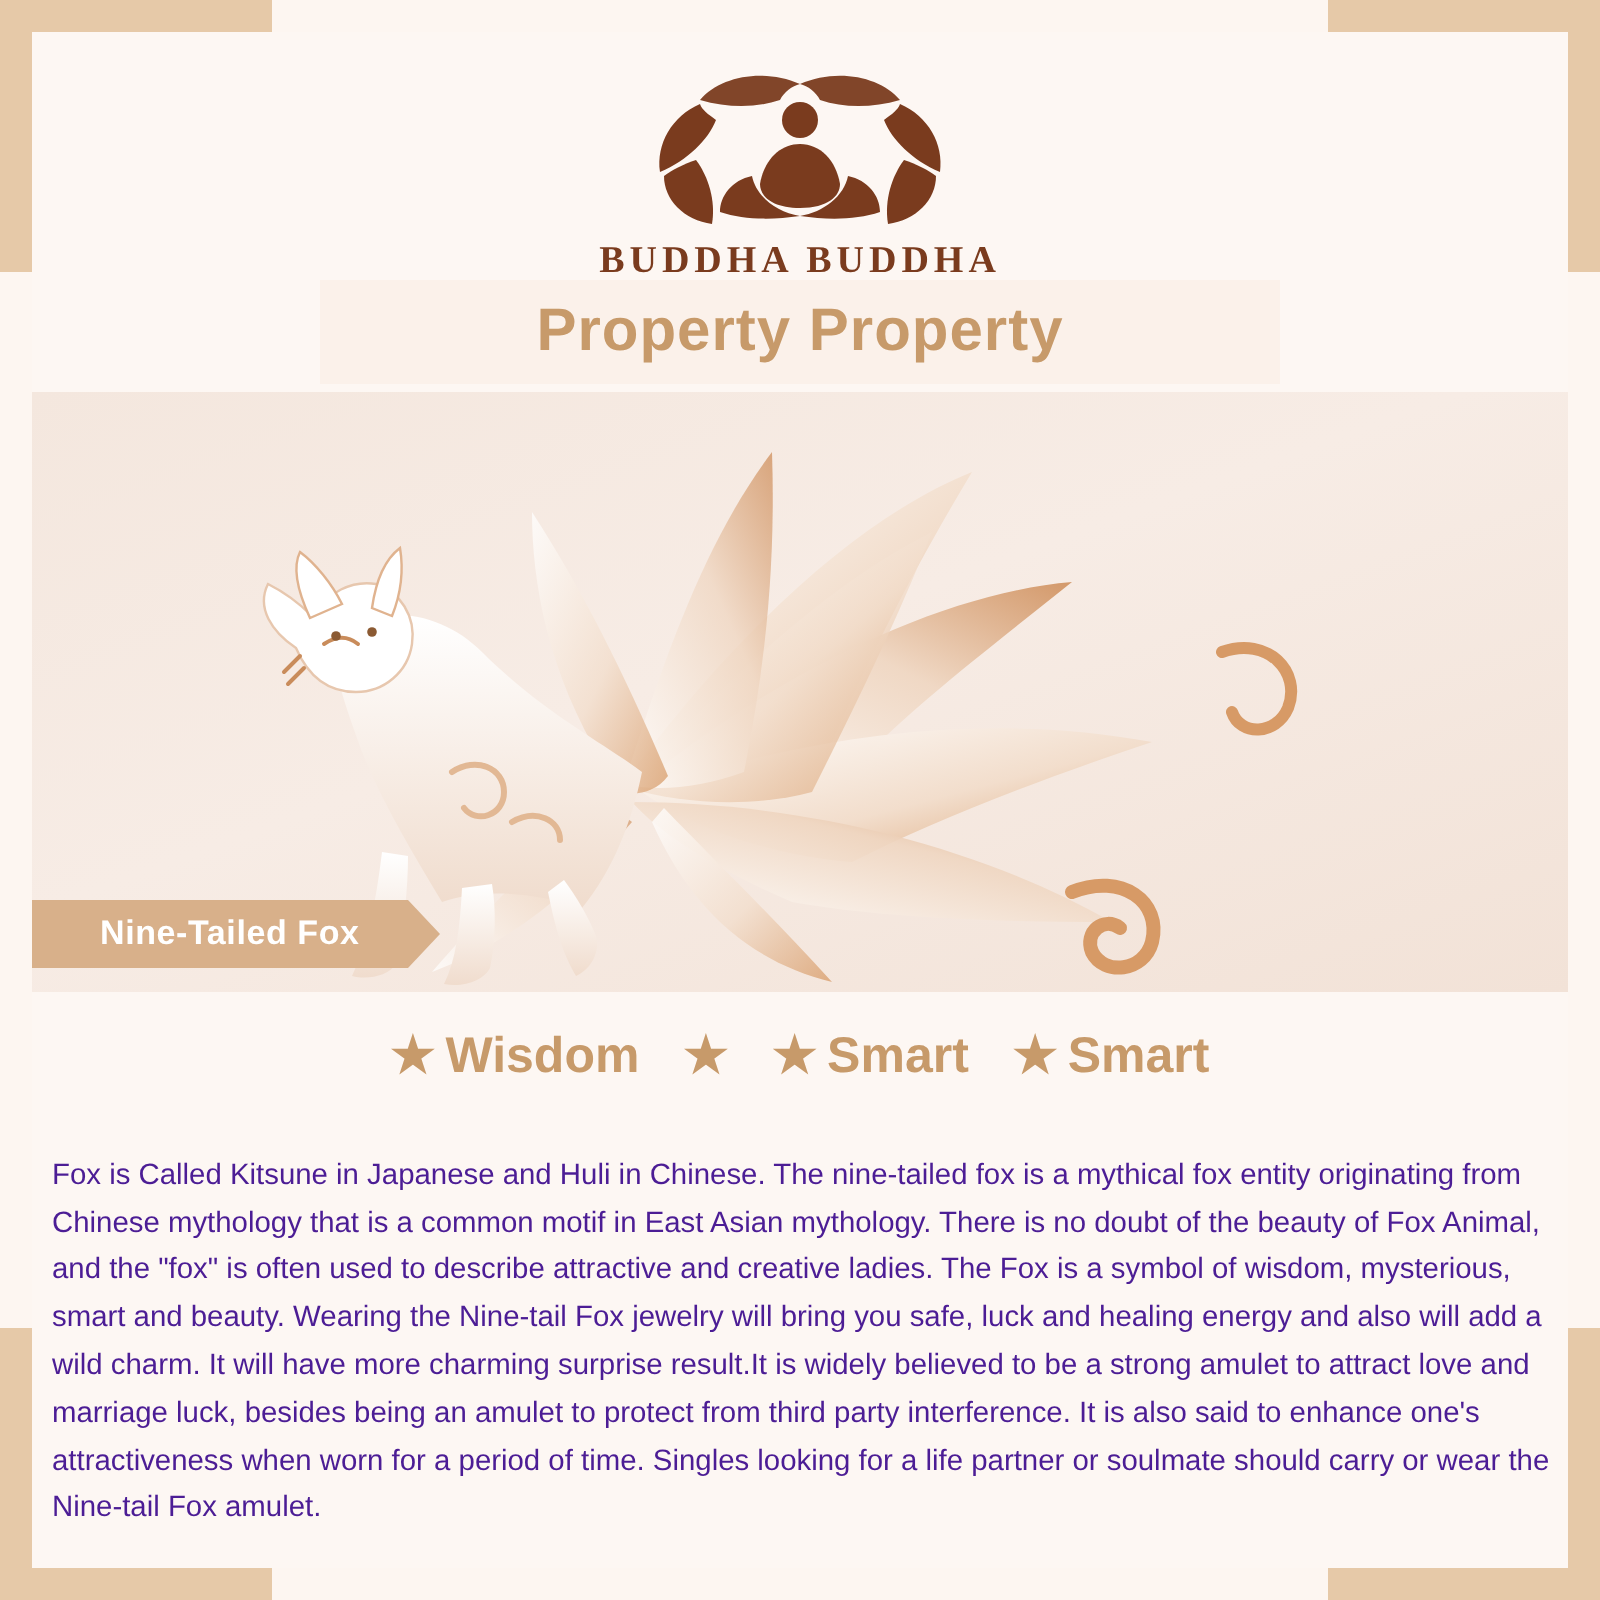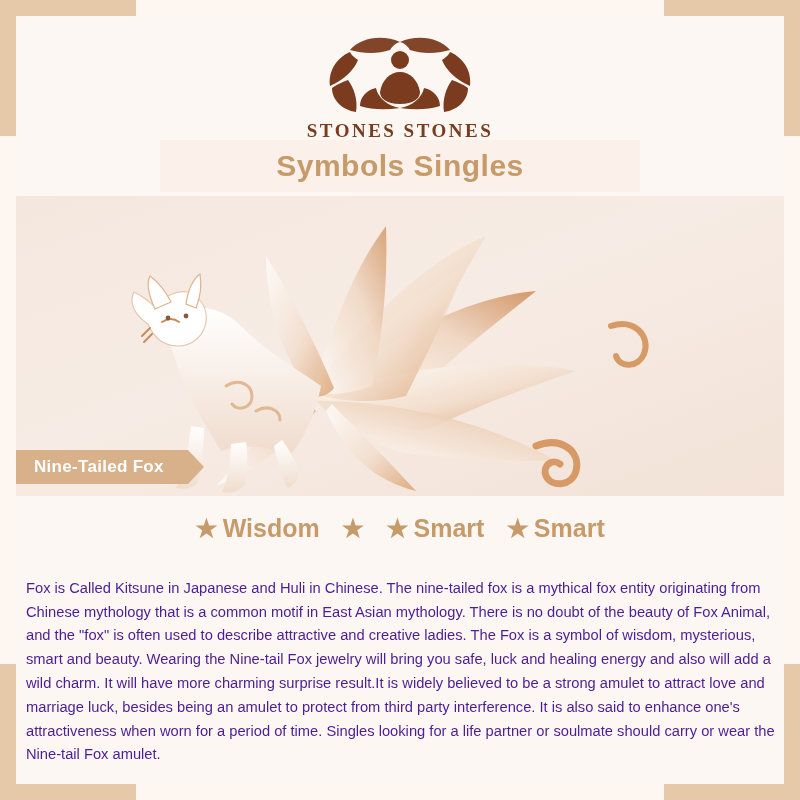--- a/index.html
+++ b/index.html
@@ -101,20 +101,21 @@
     background: #d8b08a;
     display: flex;
     align-items: center;
   }
   .label-tab .label-text {
     color: #ffffff;
     font-size: 17px;
     font-weight: bold;
     letter-spacing: 0.3px;
     white-space: nowrap;
+    margin-left: 16px;
   }
   .label-tab::after {
     content: "";
     position: absolute;
     right: -16px;
     top: 0;
     border-top: 17px solid transparent;
     border-bottom: 17px solid transparent;
     border-left: 16px solid #d8b08a;
   }
@@ -178,25 +179,25 @@
         <path d="M130 28 C144 34 152 48 150 62 C136 56 126 46 122 36 C126 33 129 31 130 28 Z"></path>
         <path d="M12 64 C12 76 22 86 36 88 C38 76 34 64 28 56 C22 58 16 61 12 64 Z"></path>
         <path d="M148 64 C148 76 138 86 124 88 C122 76 126 64 132 56 C138 58 144 61 148 64 Z"></path>
 
         <circle cx="80" cy="36" r="9"></circle>
         <path d="M80 48 C70 48 62 56 60 68 C60 74 66 80 80 80 C94 80 100 74 100 68 C98 56 90 48 80 48 Z"></path>
         <path d="M56 64 C46 66 40 74 40 82 C52 86 66 86 80 84 C68 82 58 74 56 64 Z"></path>
         <path d="M104 64 C114 66 120 74 120 82 C108 86 94 86 80 84 C92 82 102 74 104 64 Z"></path>
       </g>
     </svg>
-    <div class="brand-name">STONES STONES</div>
+    <div class="brand-name">BUDDHA BUDDHA</div>
   </div>
 
   <div class="title-banner">
-    <span class="title-text">Symbols Singles</span>
+    <span class="title-text">Property Property</span>
   </div>
 
   <div class="image-area">
     <svg class="fox-canvas" width="768" height="300" viewBox="0 0 768 300">
       <defs>
         <linearGradient id="tailGrad" x1="0" y1="0" x2="1" y2="1">
           <stop offset="0%" stop-color="#ffffff" stop-opacity="0.95"></stop>
           <stop offset="55%" stop-color="#f2ddcb" stop-opacity="0.95"></stop>
           <stop offset="100%" stop-color="#d79a66" stop-opacity="0.95"></stop>
         </linearGradient>

